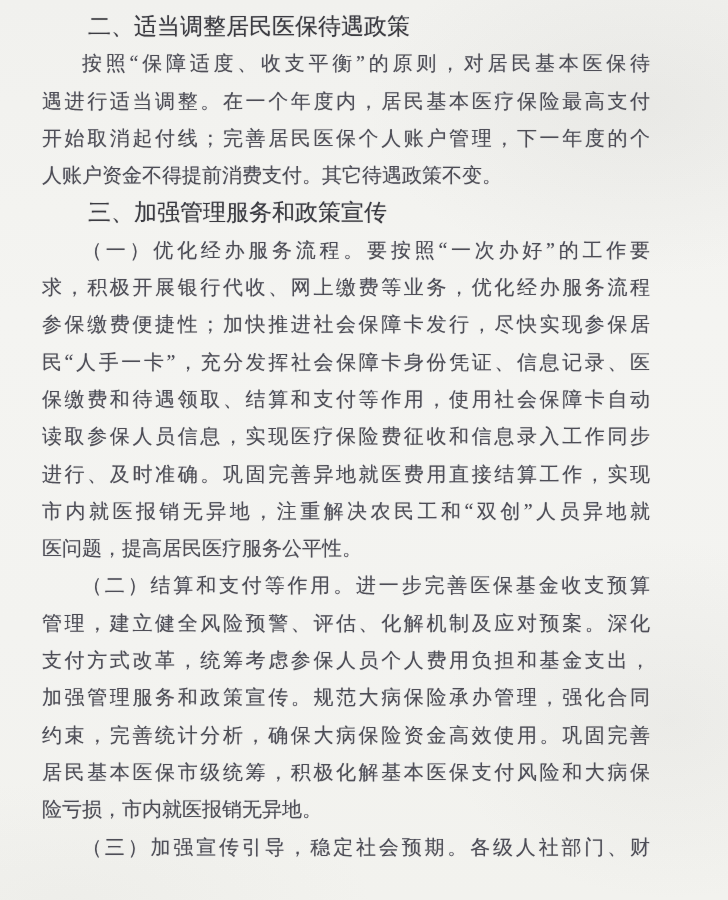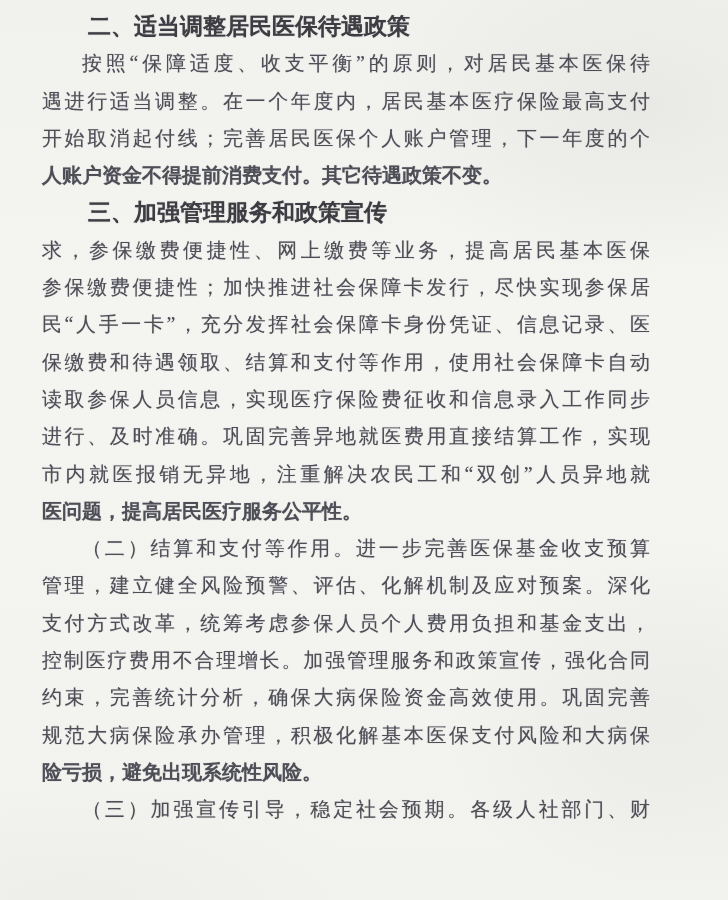--- a/index.html
+++ b/index.html
@@ -34,54 +34,54 @@
     color: #4e4e57;
     text-align: justify;
     text-align-last: justify;
     text-justify: inter-character;
     text-shadow: 0 0 1px rgba(86,86,98,0.45);
     white-space: nowrap;
   }
   .line.short {
     text-align: left;
     text-align-last: left;
-    font-weight: bold;
   }
   .line.indent {
     text-indent: 2em;
   }
   .line.heading {
     font-family: "Liberation Sans", "DejaVu Sans", sans-serif;
-    font-weight: bold;
+    font-weight: normal;
     font-size: 23px;
     color: #3c3c42;
     text-shadow: 0 0 1px rgba(60,60,70,0.5);
   }
 </style>
 </head>
 <body>
 
 <div class="page">
   <div class="text-block">
     <div class="line heading indent short">二、适当调整居民医保待遇政策</div>
     <div class="line indent">按照“保障适度、收支平衡”的原则，对居民基本医保待</div>
     <div class="line">遇进行适当调整。在一个年度内，居民基本医疗保险最高支付</div>
     <div class="line">开始取消起付线；完善居民医保个人账户管理，下一年度的个</div>
     <div class="line short">人账户资金不得提前消费支付。其它待遇政策不变。</div>
     <div class="line heading indent short">三、加强管理服务和政策宣传</div>
-    <div class="line">求，参保缴费便捷性、网上缴费等业务，提高居民基本医保</div>
+    <div class="line indent">（一）优化经办服务流程。要按照“一次办好”的工作要</div>
+    <div class="line">求，积极开展银行代收、网上缴费等业务，优化经办服务流程</div>
     <div class="line">参保缴费便捷性；加快推进社会保障卡发行，尽快实现参保居</div>
     <div class="line">民“人手一卡”，充分发挥社会保障卡身份凭证、信息记录、医</div>
     <div class="line">保缴费和待遇领取、结算和支付等作用，使用社会保障卡自动</div>
     <div class="line">读取参保人员信息，实现医疗保险费征收和信息录入工作同步</div>
     <div class="line">进行、及时准确。巩固完善异地就医费用直接结算工作，实现</div>
     <div class="line">市内就医报销无异地，注重解决农民工和“双创”人员异地就</div>
     <div class="line short">医问题，提高居民医疗服务公平性。</div>
     <div class="line indent">（二）结算和支付等作用。进一步完善医保基金收支预算</div>
     <div class="line">管理，建立健全风险预警、评估、化解机制及应对预案。深化</div>
     <div class="line">支付方式改革，统筹考虑参保人员个人费用负担和基金支出，</div>
-    <div class="line">控制医疗费用不合理增长。加强管理服务和政策宣传，强化合同</div>
+    <div class="line">加强管理服务和政策宣传。规范大病保险承办管理，强化合同</div>
     <div class="line">约束，完善统计分析，确保大病保险资金高效使用。巩固完善</div>
-    <div class="line">规范大病保险承办管理，积极化解基本医保支付风险和大病保</div>
-    <div class="line short">险亏损，避免出现系统性风险。</div>
+    <div class="line">居民基本医保市级统筹，积极化解基本医保支付风险和大病保</div>
+    <div class="line short">险亏损，市内就医报销无异地。</div>
     <div class="line indent">（三）加强宣传引导，稳定社会预期。各级人社部门、财</div>
   </div>
 </div>
 
 </body></html>

